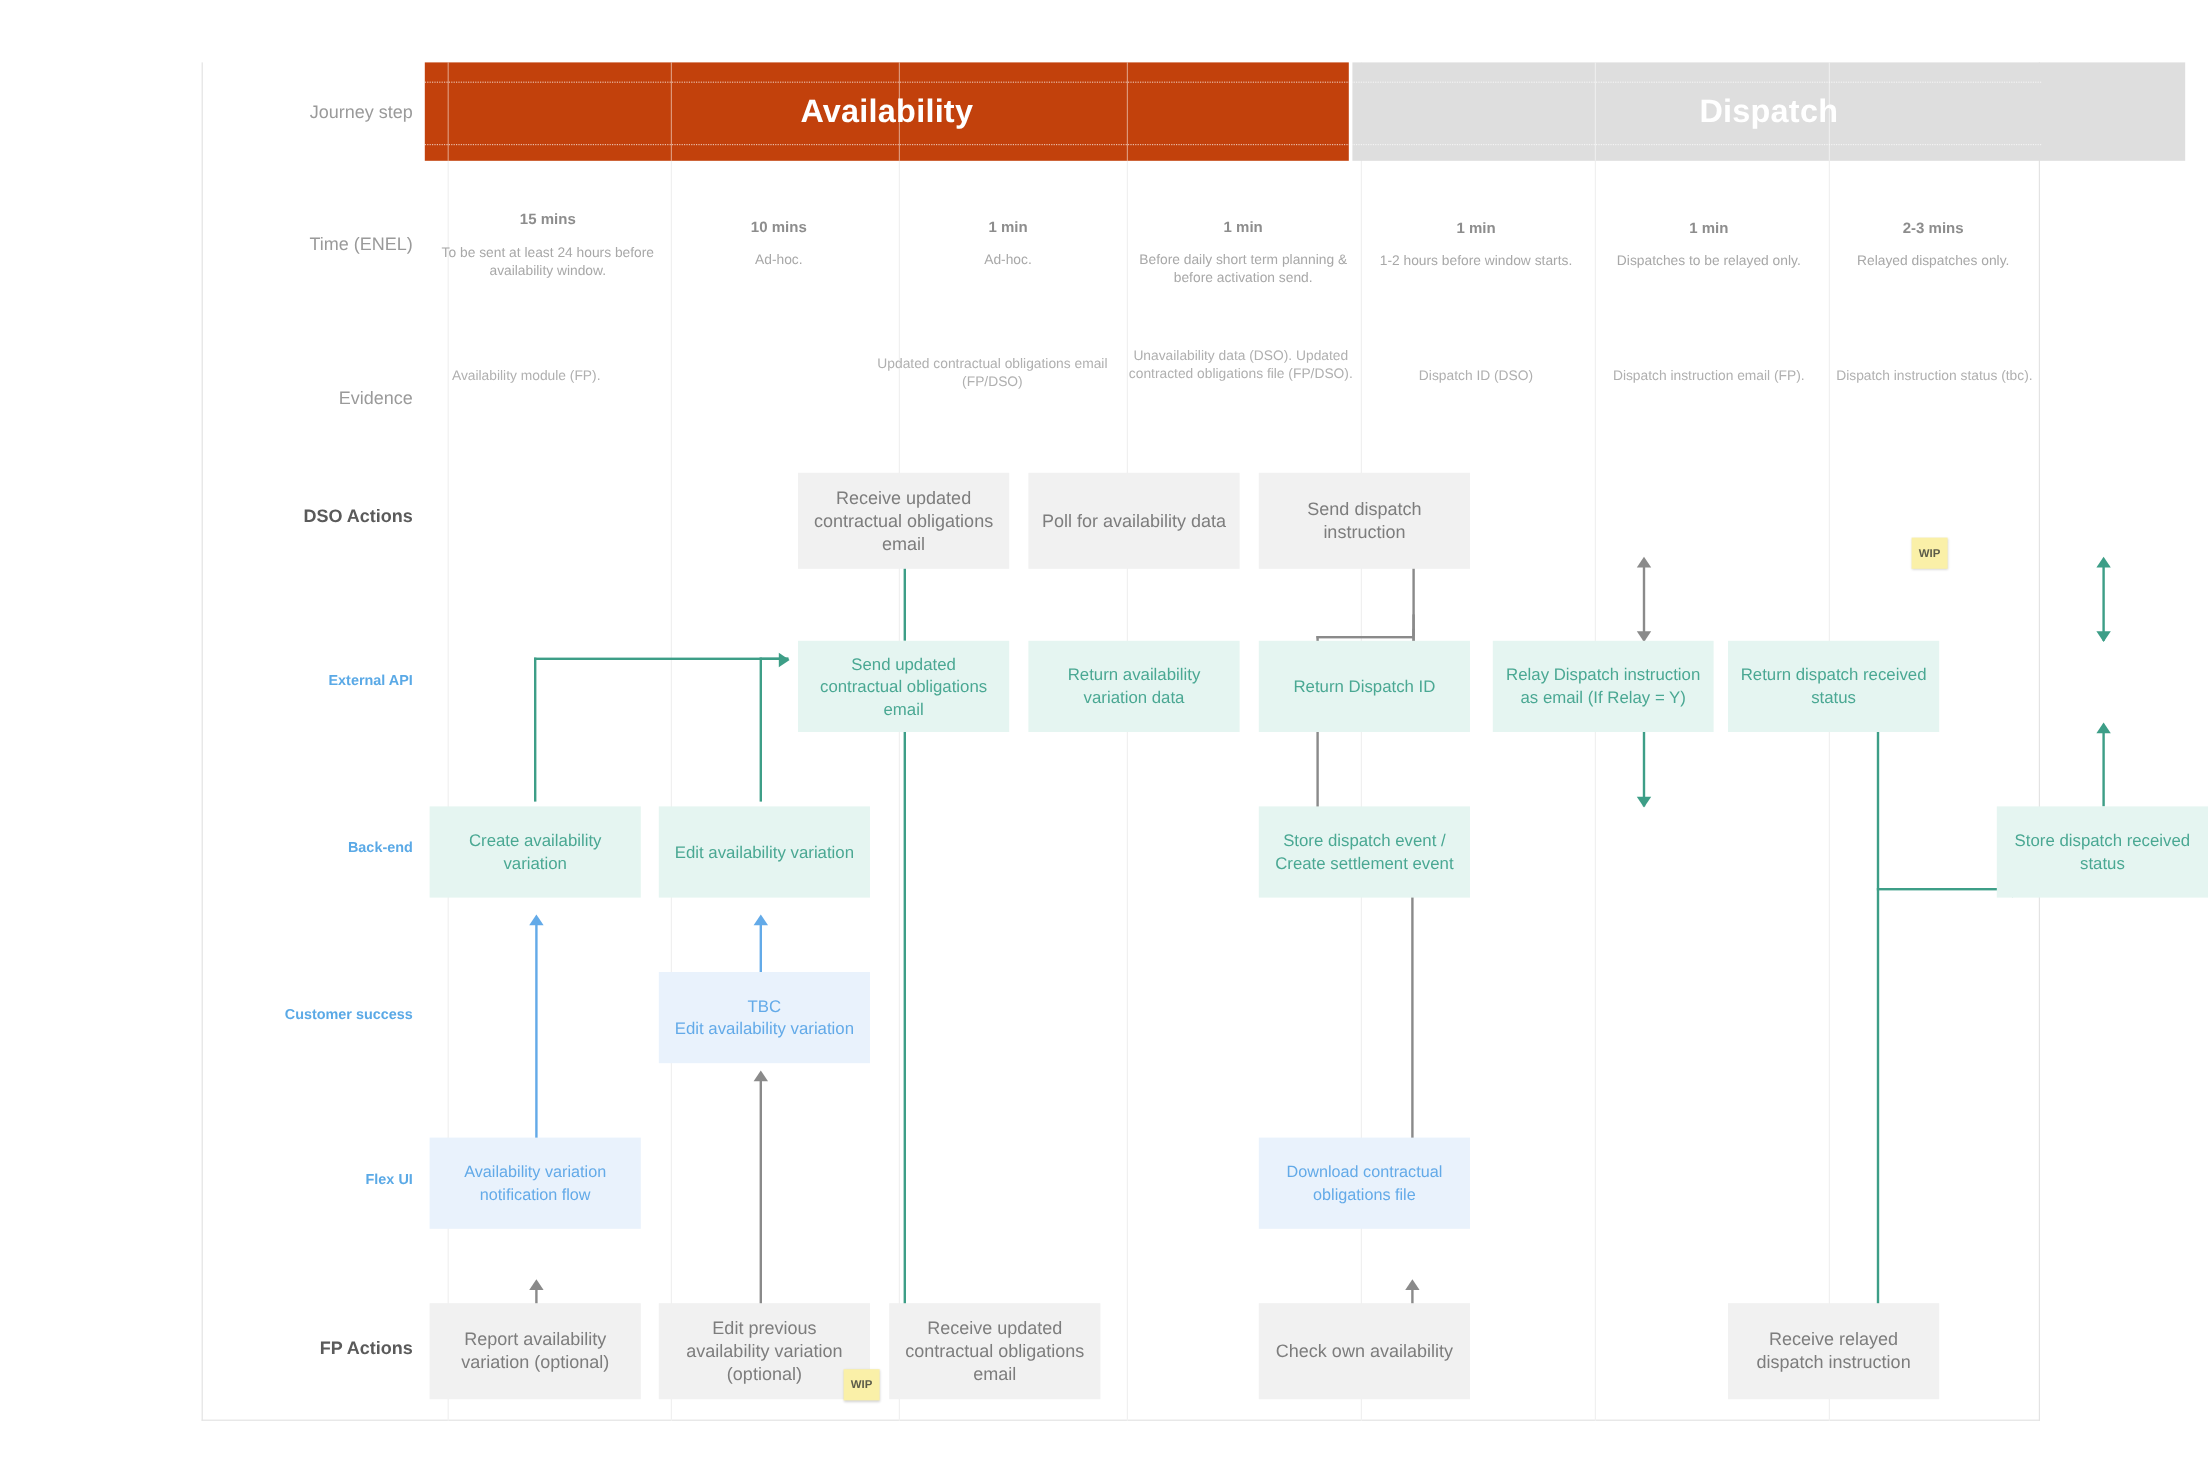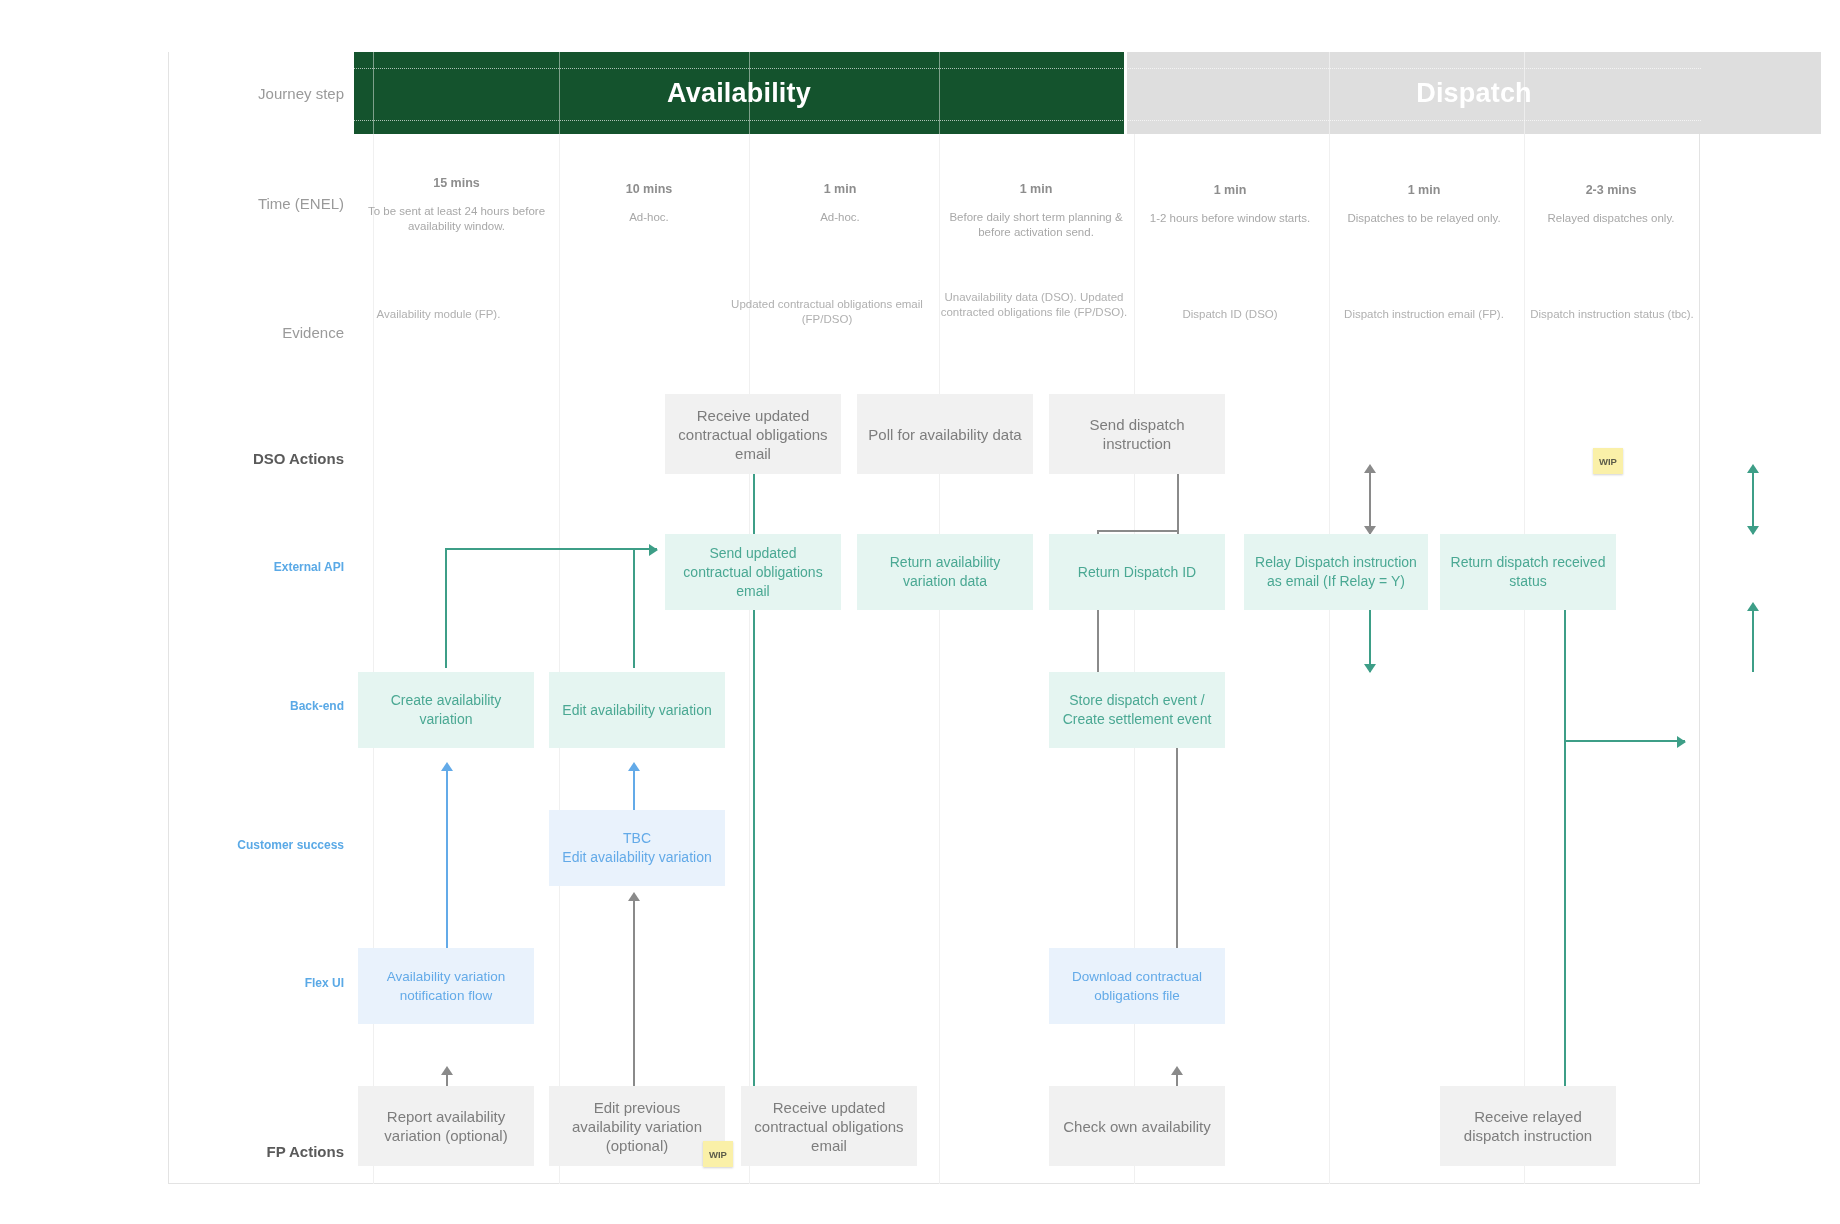--- a/index.html
+++ b/index.html
@@ -25,31 +25,31 @@
   .colsep{ position:absolute; top:0; width:1px; background:#f0f0f0; }
 
   
   .journey-band{
     position:absolute; height:82px; top:0;
     display:flex; align-items:center; justify-content:center;
   }
   .journey-band span{
     color:#ffffff; font-size:27px; font-weight:bold; letter-spacing:.2px;
   }
-  .band-avail{ background:#14532d; }
+  .band-avail{ background:#c2410c; }
   .band-disp{ background:#dedede; }
   .band-grid{ position:absolute; top:0; height:82px; width:1px; background:rgba(255,255,255,.45); }
   .band-dash-top{ position:absolute; height:1px; border-top:1px dotted rgba(255,255,255,.65); }
 
   
   .rowlabel{
     position:absolute; text-align:right; white-space:nowrap;
   }
   .rl-light{ color:#9a9a9a; font-size:15px; font-weight:400; }
-  .rl-dark { color:#5a5a5a; font-size:15px; font-weight:bold;margin-top:28px; }
+  .rl-dark { color:#5a5a5a; font-size:15px; font-weight:bold; }
   .rl-blue { color:#5aa9e6; font-size:12px; font-weight:bold; }
 
   
   .cell{ position:absolute; text-align:center; }
   .cell .t-head{
     color:#8d8d8d; font-size:12.5px; font-weight:bold; line-height:16px;
     margin-bottom:13px;
   }
   .cell .t-sub{
     color:#a8a8a8; font-size:11.5px; font-weight:400; line-height:15px;
@@ -278,20 +278,23 @@
 
     <div class="box box-green" style="left:189px; top:620px; width:176px; height:76px;">
       <span class="lbl">Create availability variation</span>
     </div>
     <div class="box box-green" style="left:380px; top:620px; width:176px; height:76px;">
       <span class="lbl">Edit availability variation</span>
     </div>
     <div class="box box-green" style="left:880px; top:620px; width:176px; height:76px;">
       <span class="lbl">Store dispatch event / Create settlement event</span>
     </div>
+    <div class="box box-green" style="left:1495px; top:620px; width:176px; height:76px;">
+      <span class="lbl">Store dispatch received status</span>
+    </div>
 
     <div class="box box-blue" style="left:380px; top:758px; width:176px; height:76px;">
       <span class="lbl" style="white-space:pre-line;">TBC
 Edit availability variation</span>
     </div>
 
     <div class="box box-blue-small" style="left:189px; top:896px; width:176px; height:76px;">
       <span class="lbl">Availability variation notification flow</span>
     </div>
     <div class="box box-blue-small" style="left:880px; top:896px; width:176px; height:76px;">

